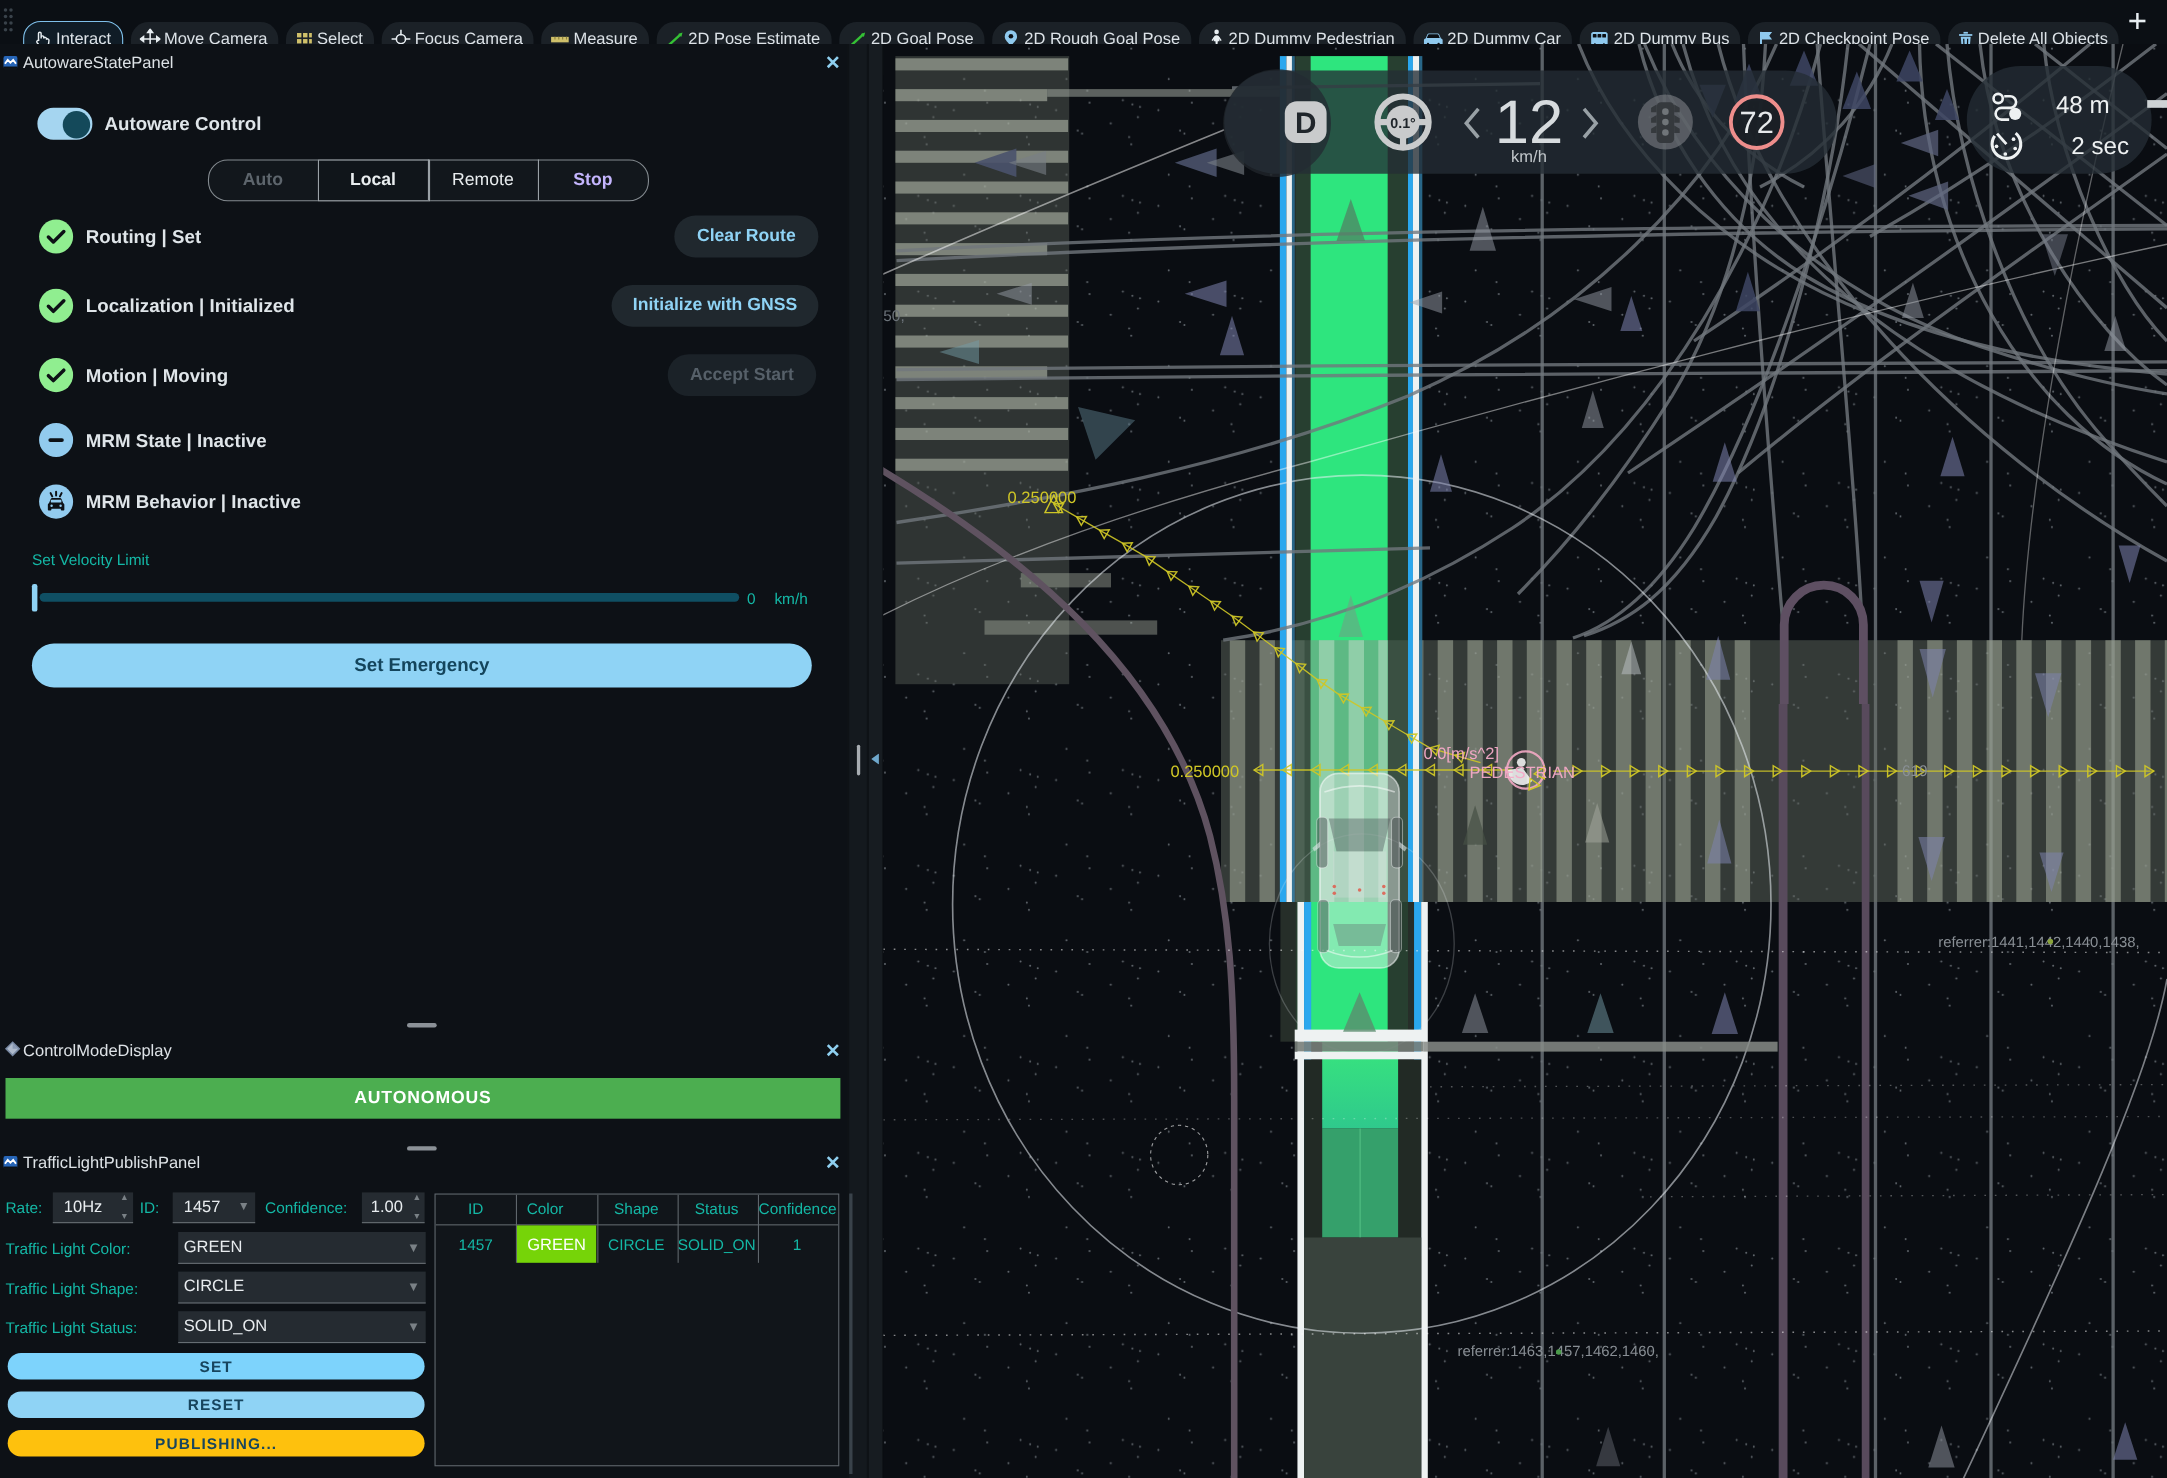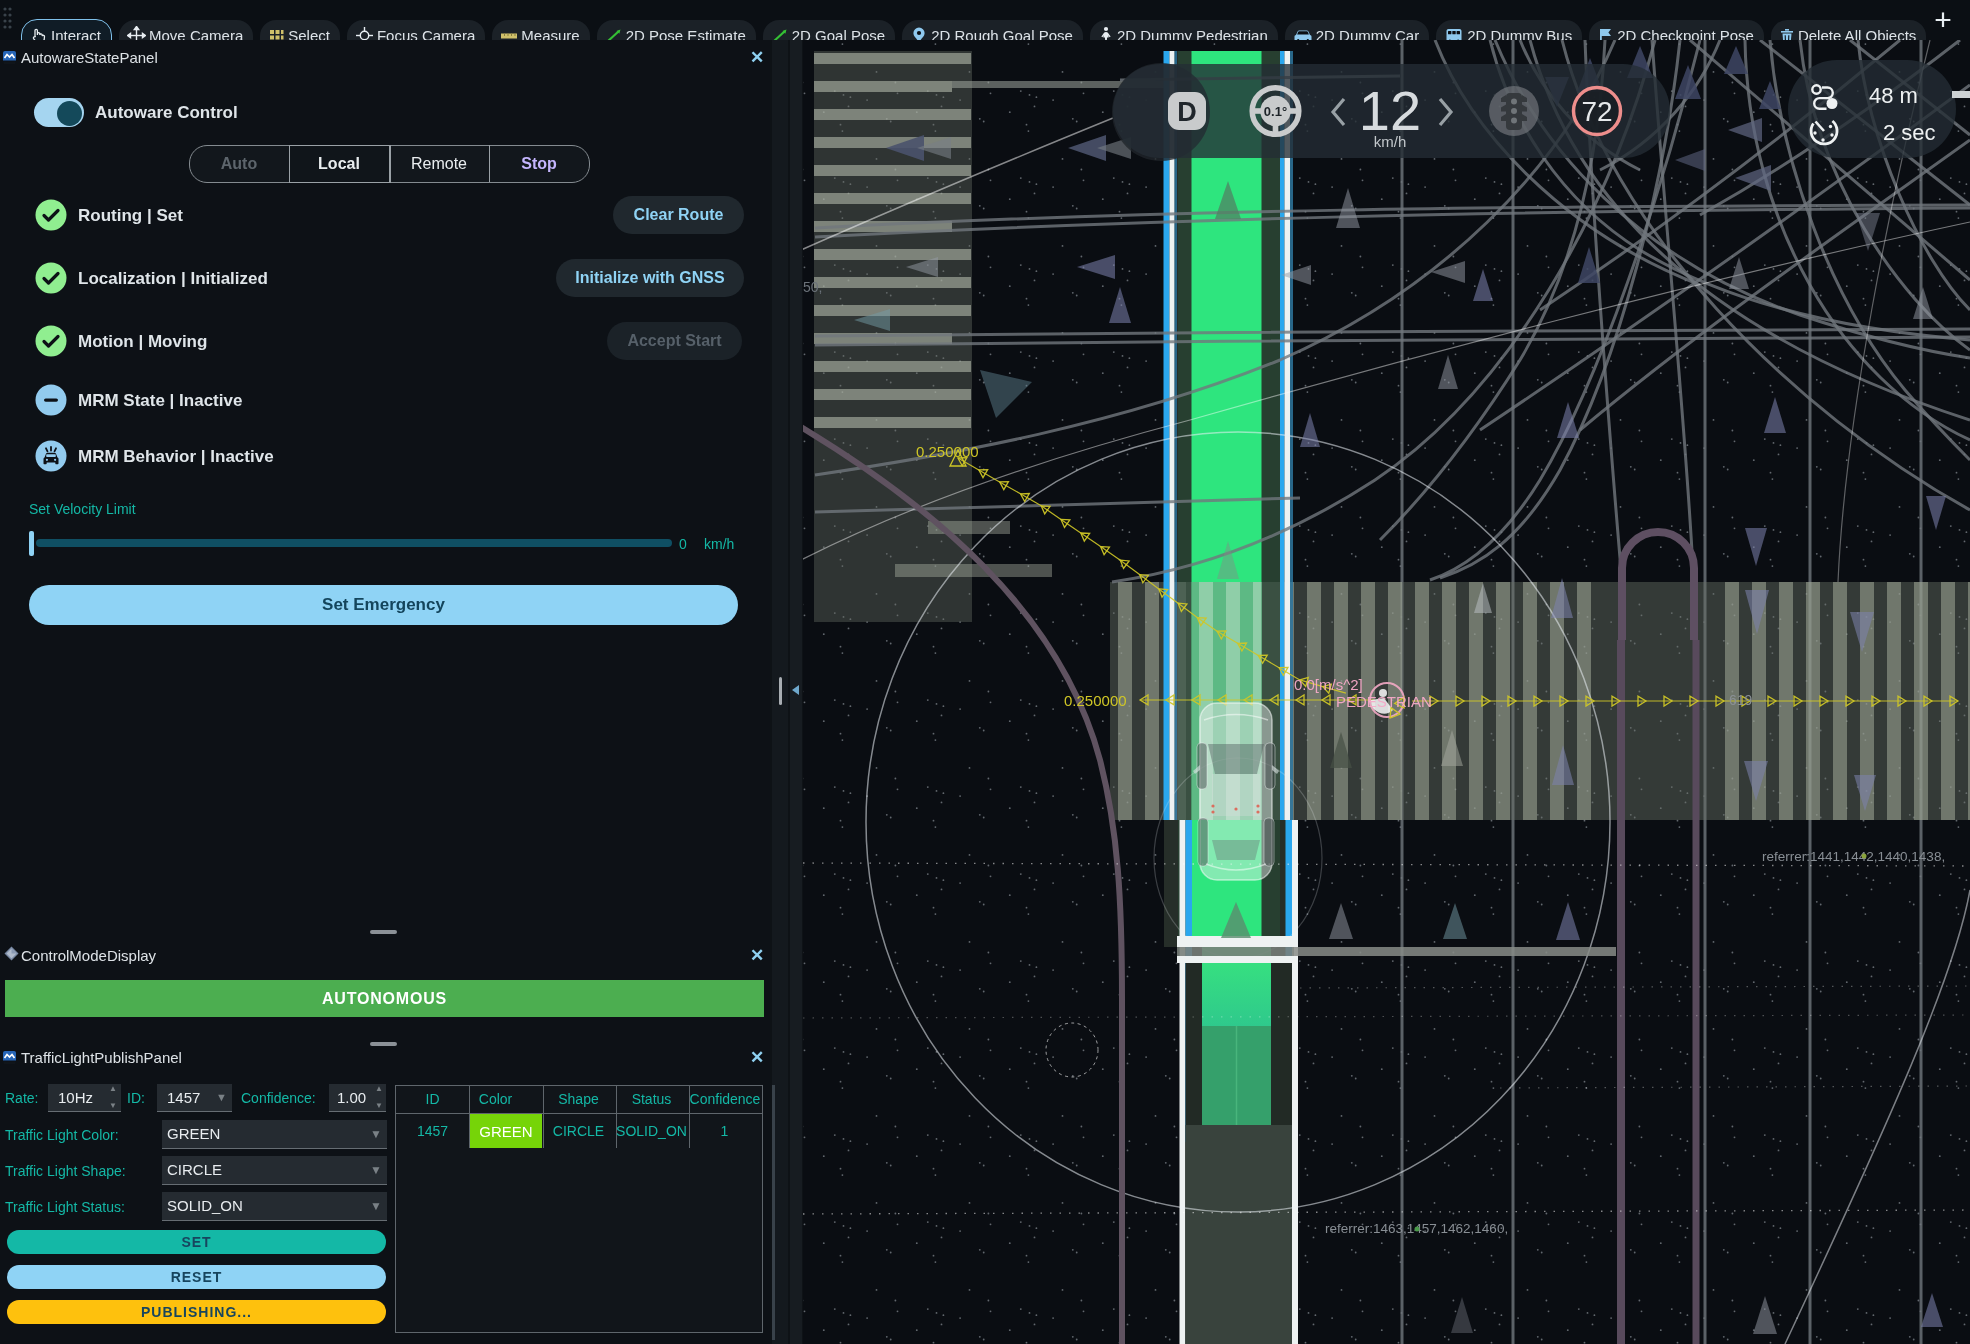--- a/index.html
+++ b/index.html
@@ -250,21 +250,21 @@
     <div class="abs lbl15" style="left:5px;top:1123px">Traffic Light Shape:</div>
     <div class="abs spin" style="left:162px;top:1116px;width:225px;height:28px;">
         <span style="position:absolute;left:5px;top:5px">CIRCLE</span>
         <span style="position:absolute;right:5px;top:7px;color:#7a8186;font-size:12px">▼</span>
       </div>
     <div class="abs lbl15" style="left:5px;top:1159px">Traffic Light Status:</div>
     <div class="abs spin" style="left:162px;top:1152px;width:225px;height:28px;">
         <span style="position:absolute;left:5px;top:5px">SOLID_ON</span>
         <span style="position:absolute;right:5px;top:7px;color:#7a8186;font-size:12px">▼</span>
       </div>
-    <div class="abs" style="left:7px;top:1190px;width:379px;height:24px;border-radius:12px;background:#14b8a6;color:#17455e;font-weight:700;font-size:14px;letter-spacing:1px;display:flex;align-items:center;justify-content:center;">SET</div>
+    <div class="abs" style="left:7px;top:1190px;width:379px;height:24px;border-radius:12px;background:#7dd3fc;color:#17455e;font-weight:700;font-size:14px;letter-spacing:1px;display:flex;align-items:center;justify-content:center;">SET</div>
     <div class="abs" style="left:7px;top:1225px;width:379px;height:24px;border-radius:12px;background:#8fd3f5;color:#17455e;font-weight:700;font-size:14px;letter-spacing:1px;display:flex;align-items:center;justify-content:center;">RESET</div>
     <div class="abs" style="left:7px;top:1260px;width:379px;height:24px;border-radius:12px;background:#fec10d;color:#17455e;font-weight:700;font-size:14px;letter-spacing:1px;display:flex;align-items:center;justify-content:center;">PUBLISHING...</div>
 
     <div class="abs" style="left:395px;top:1045px;width:366px;height:246px;border:1px solid #5f666c;background:#11151a;overflow:hidden;">
       <div class="abs" style="left:0;top:0;width:366px;height:27px;border-bottom:1px solid #5f666c"></div>
       <div class="abs" style="left:73px;top:0;width:1px;height:62px;background:#5f666c"></div>
       <div class="abs" style="left:146.5px;top:0;width:1px;height:62px;background:#5f666c"></div>
       <div class="abs" style="left:219.5px;top:0;width:1px;height:62px;background:#5f666c"></div>
       <div class="abs" style="left:292.5px;top:0;width:1px;height:62px;background:#5f666c"></div>
       <div class="abs lbl15" style="left:0;top:5px;width:73px;text-align:center">ID</div>

